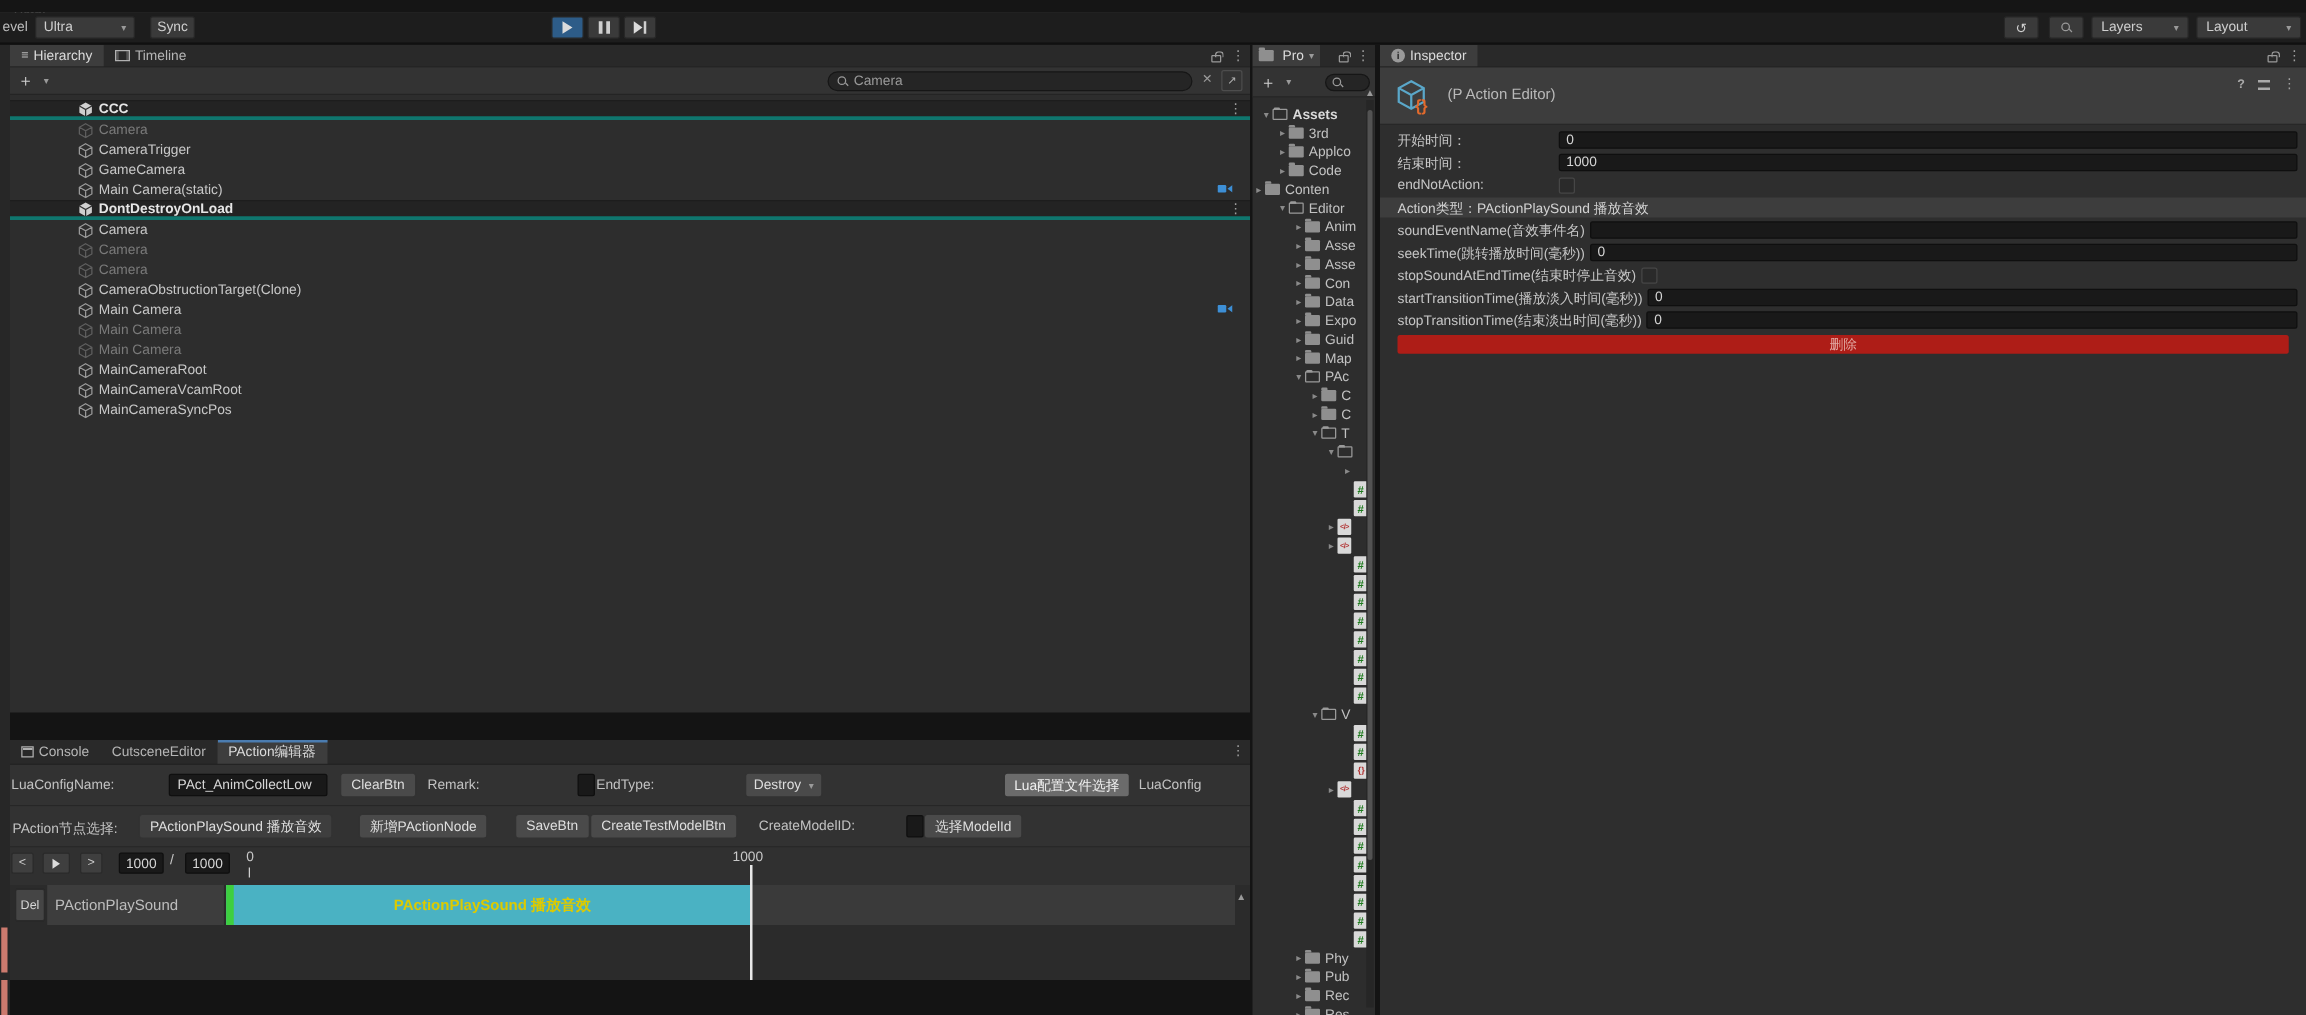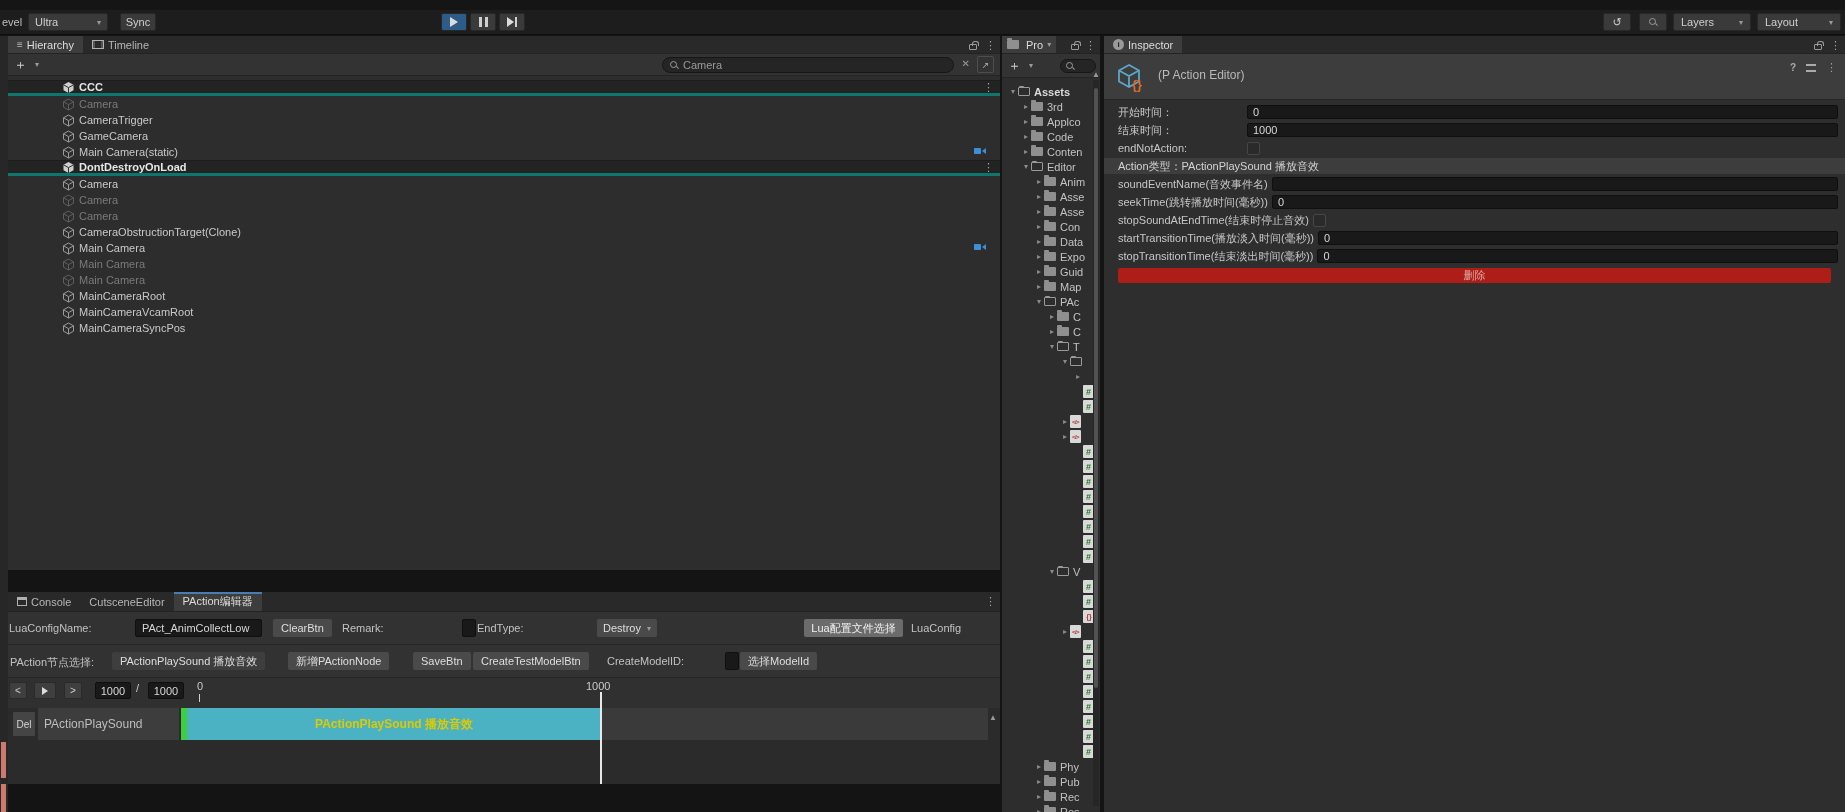--- a/index.html
+++ b/index.html
@@ -569,21 +569,21 @@
         <span class="fold"></span>
 
         <span class="p-label">Applco</span>
       </div>
       <div class="p-row t-folder" style="padding-left: 19px;">
         <span class="ar"></span>
         <span class="fold"></span>
 
         <span class="p-label">Code</span>
       </div>
-      <div class="p-row t-folder" style="padding-left: 19px;">
+      <div class="p-row t-folder" style="">
         <span class="ar"></span>
         <span class="fold"></span>
 
         <span class="p-label">Conten</span>
       </div>
       <div class="p-row t-folder-open" style="padding-left: 19px;">
         <span class="ar"></span>
         <span class="fold"></span>
 
         <span class="p-label">Editor</span>

